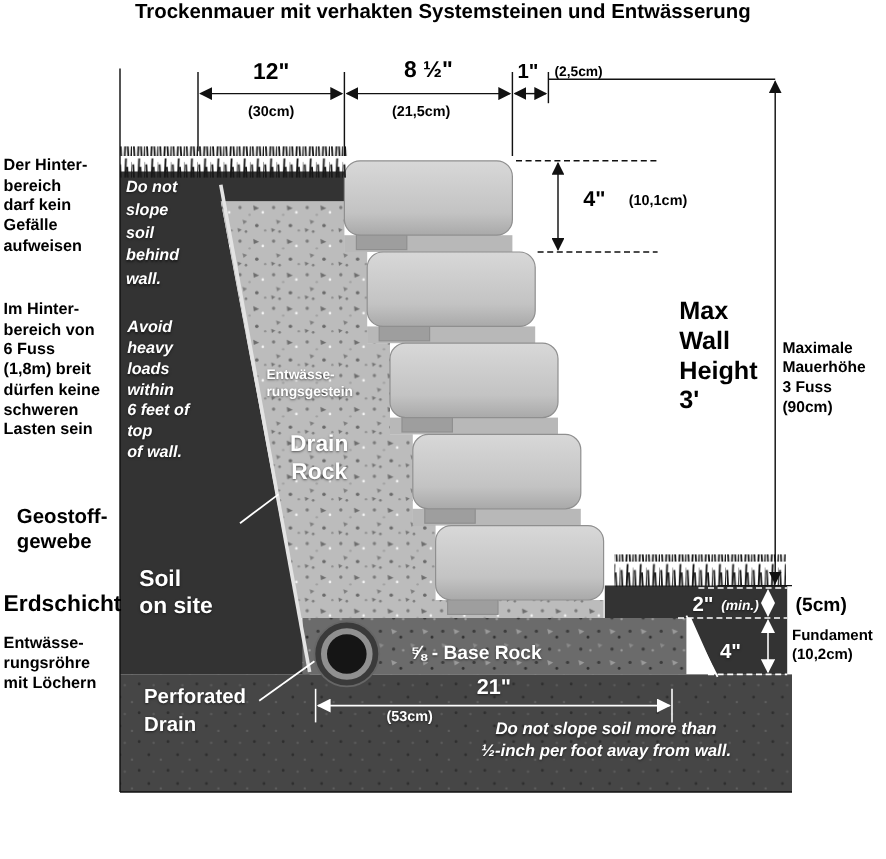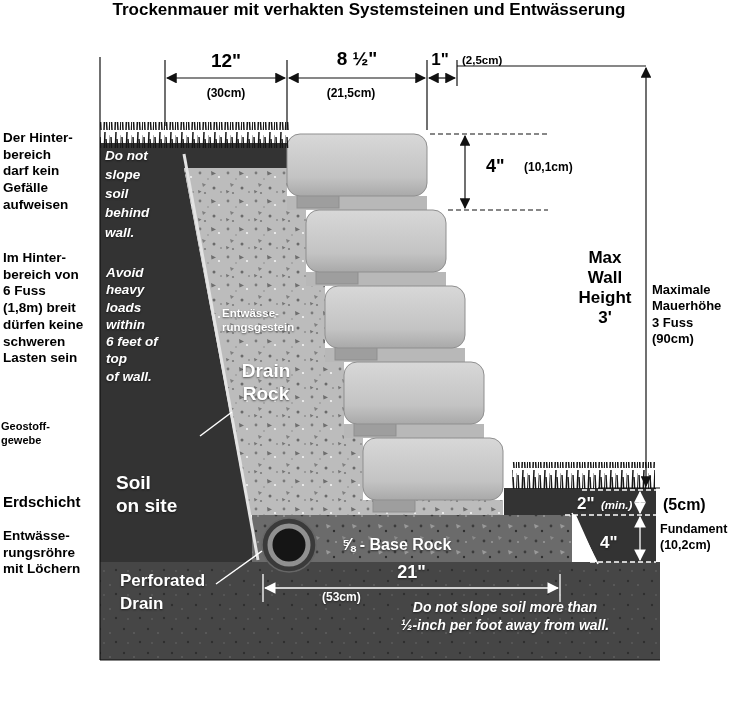--- a/index.html
+++ b/index.html
@@ -155,23 +155,23 @@
 darf kein
 Gefälle
 aufweisen</div>
 <div class="lbl bk" style="left:3px;top:250px;width:95px;font-size:13.5px;line-height:1.24;">Im Hinter-
 bereich von
 6 Fuss
 (1,8m) breit
 dürfen keine
 schweren
 Lasten sein</div>
-<div class="lbl bk" style="left:1px;top:420px;width:95px;font-size:11px;line-height:1.24;">Geostoff-
+<div class="lbl bk" style="left:14px;top:420px;width:95px;font-size:17px;line-height:1.24;">Geostoff-
 gewebe</div>
-<div class="lbl bk" style="left:3px;top:493px;width:83px;font-size:15px;">Erdschicht</div>
+<div class="lbl bk" style="left:3px;top:493px;width:83px;font-size:19px;">Erdschicht</div>
 <div class="lbl bk" style="left:3px;top:528px;width:95px;font-size:13.5px;line-height:1.24;">Entwässe-
 rungsröhre
 mit Löchern</div>
 
 <div class="lbl wi" style="left:105px;top:146px;font-size:13.5px;line-height:1.42;">Do not
 slope
 soil
 behind
 wall.</div>
 <div class="lbl wi" style="left:106px;top:264px;font-size:13.5px;line-height:1.28;">Avoid
@@ -196,21 +196,21 @@
 <div class="lbl bk" style="left:165px;top:50px;width:122px;text-align:center;font-size:19px;">12"</div>
 <div class="lbl bk" style="left:165px;top:86px;width:122px;text-align:center;font-size:12px;">(30cm)</div>
 <div class="lbl bk" style="left:287px;top:48px;width:140px;text-align:center;font-size:19px;">8 ½"</div>
 <div class="lbl bk" style="left:287px;top:86px;width:128px;text-align:center;font-size:12px;">(21,5cm)</div>
 <div class="lbl bk" style="left:416px;top:50px;width:48px;text-align:center;font-size:17px;">1"</div>
 <div class="lbl bk" style="left:462px;top:54px;font-size:11.5px;">(2,5cm)</div>
 
 <div class="lbl bk" style="left:486px;top:156px;font-size:18px;">4"</div>
 <div class="lbl bk" style="left:524px;top:160px;font-size:12px;">(10,1cm)</div>
 
-<div class="lbl bk" style="left:566px;top:248px;width:78px;text-align:center;font-size:17px;line-height:1.18;">Max
+<div class="lbl bk" style="left:566px;top:248px;width:78px;font-size:21px;line-height:1.18;">Max
 Wall
 Height
 3'</div>
 <div class="lbl bk" style="left:652px;top:254px;font-size:13px;line-height:1.25;margin-top:28px;">Maximale
 Mauerhöhe
 3 Fuss
 (90cm)</div>
 
 <div class="lbl wb" style="left:577px;top:494px;font-size:17px;">2"</div>
 <div class="lbl wi" style="left:601px;top:499px;font-size:11.5px;">(min.)</div>

